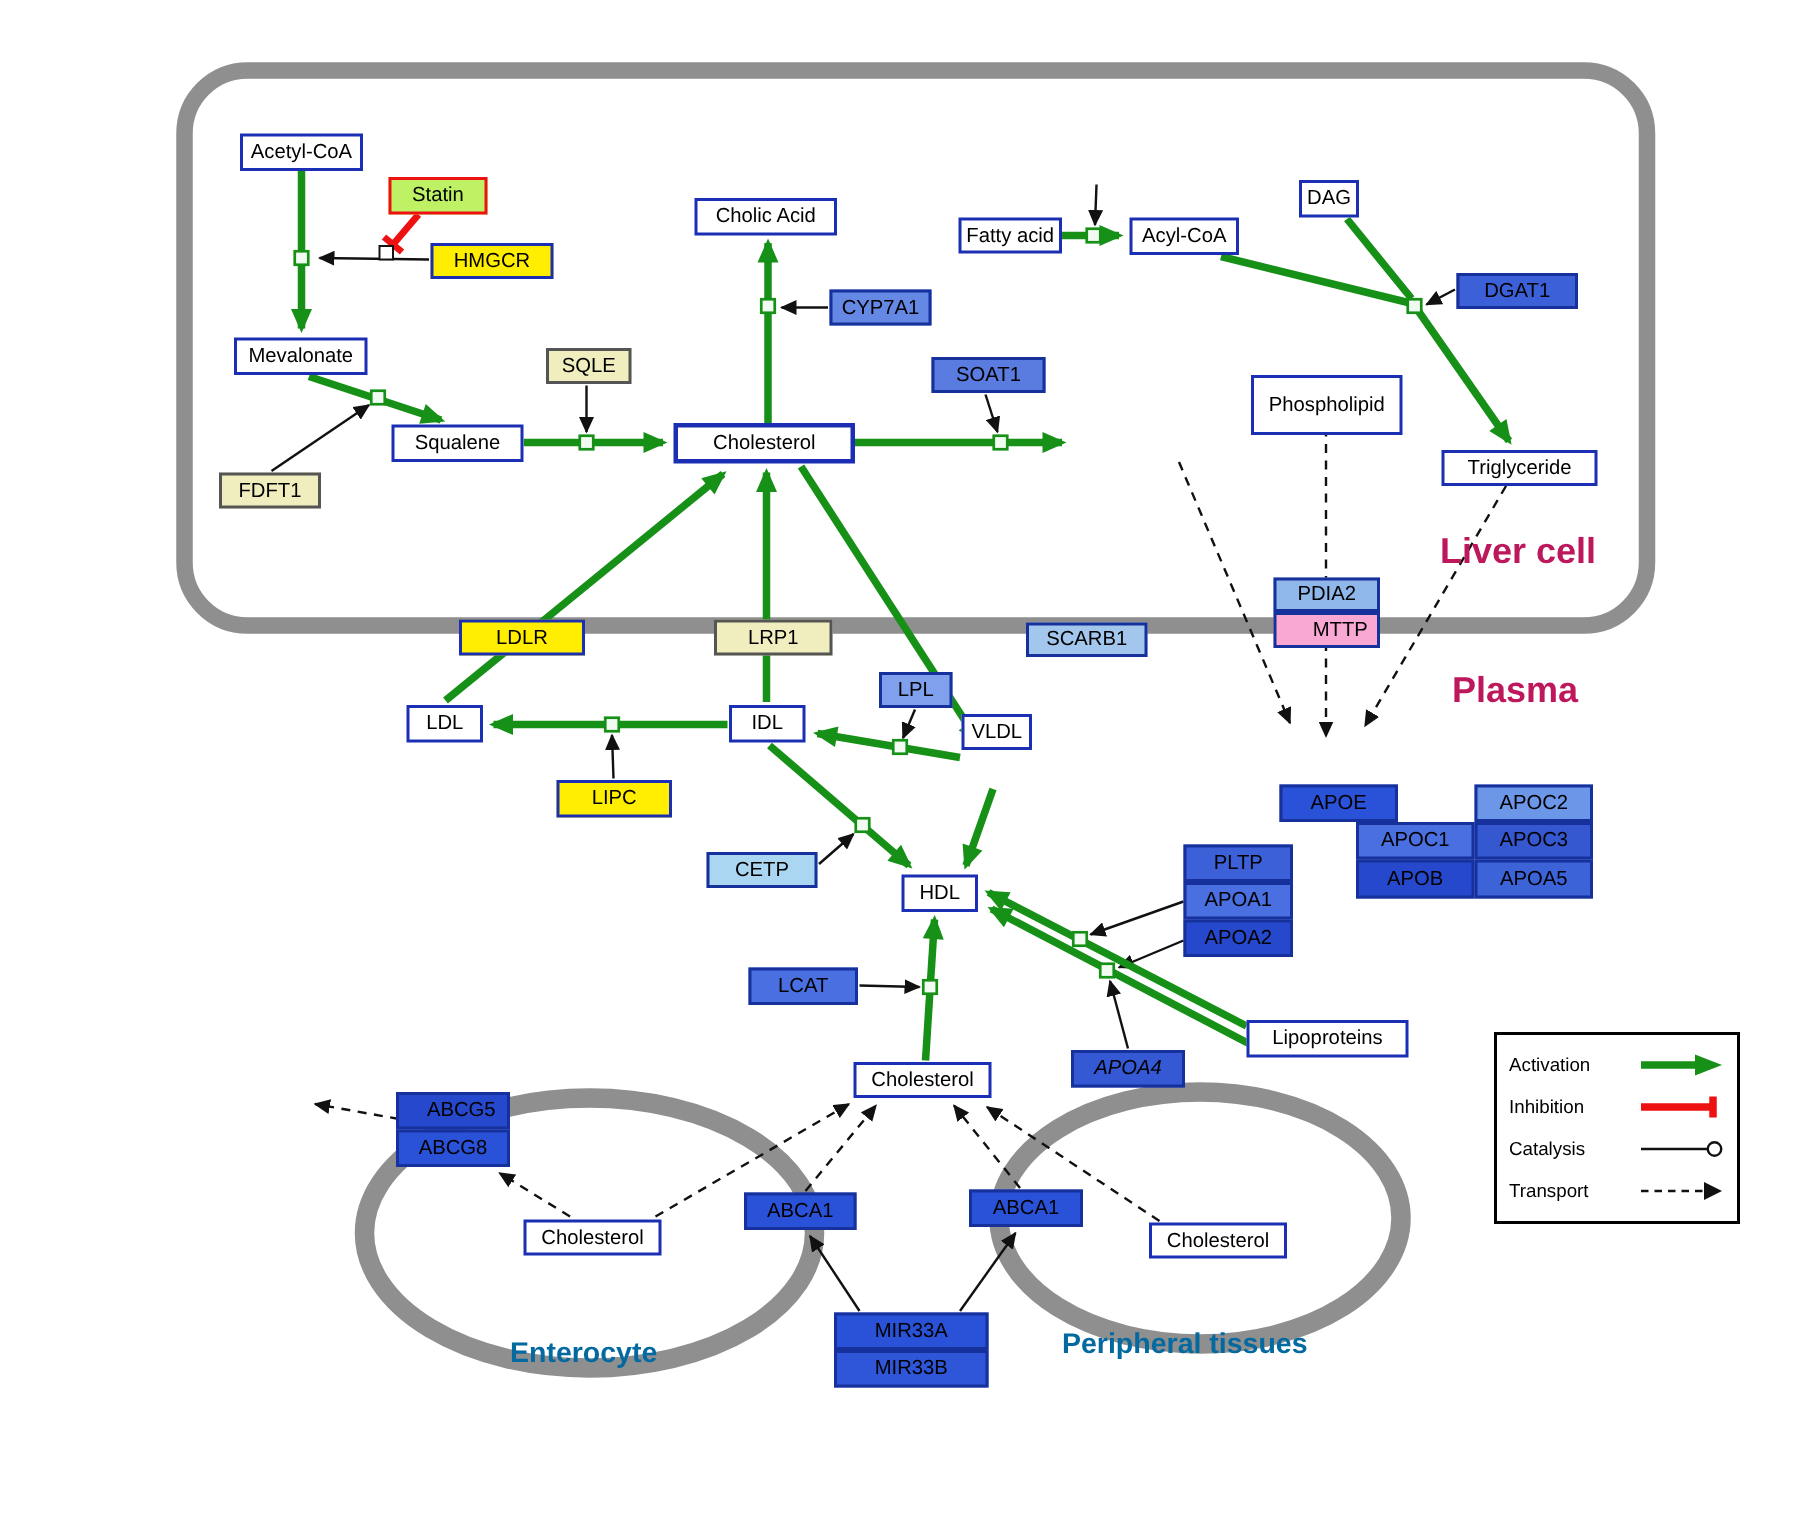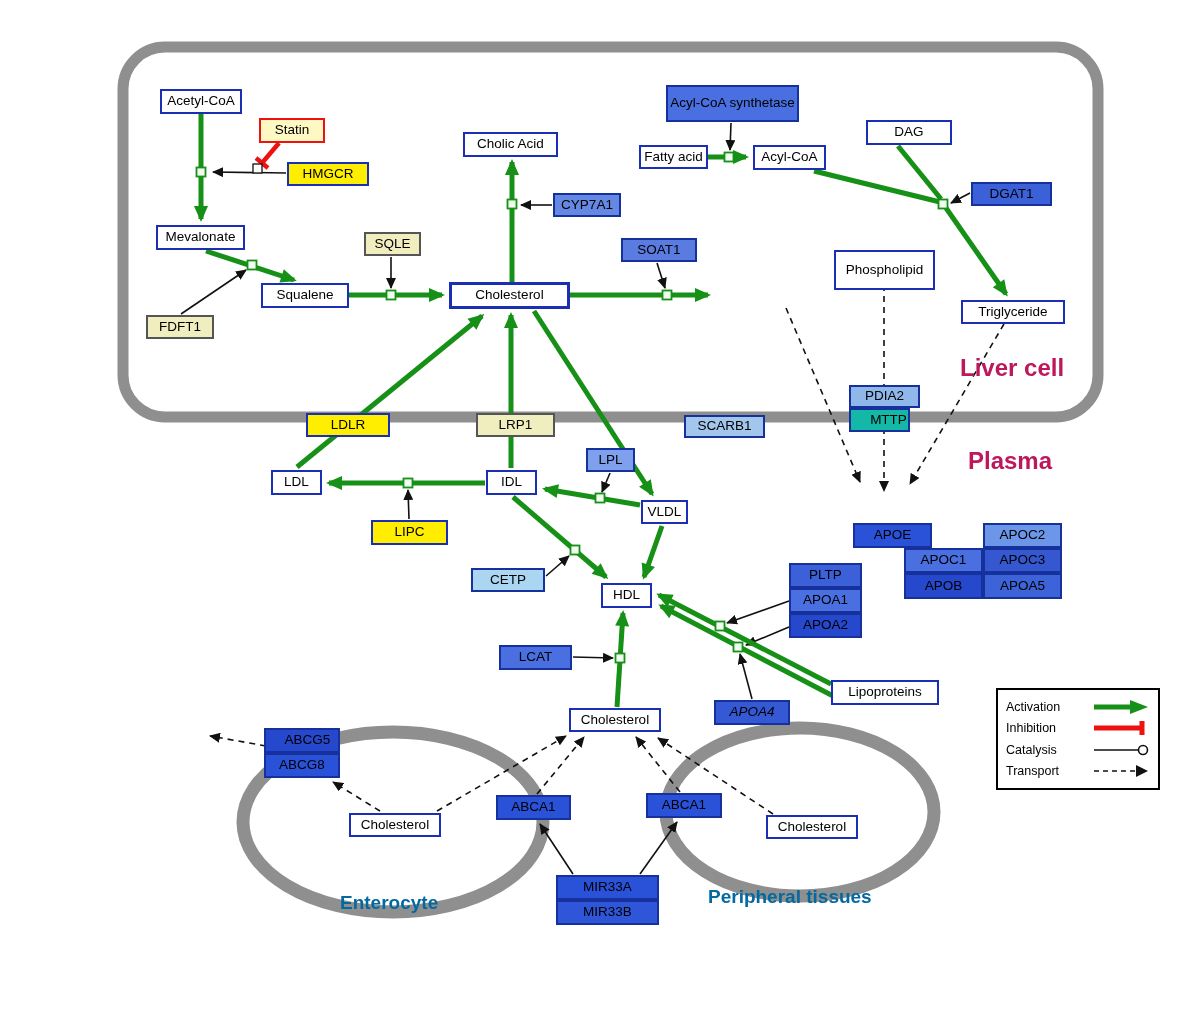--- a/index.html
+++ b/index.html
@@ -10,21 +10,21 @@
     position:absolute;box-sizing:border-box;
     border:2px solid #1b2fb4;border-style:solid;
     background:#fff;color:#000;
     display:flex;align-items:center;justify-content:center;text-align:center;
     font-size:13.5px;line-height:1.05;padding:0 2px;
   }
   .biglabel{position:absolute;font-weight:bold;color:#be185d;}
   .biglabel.lg{font-size:24px;}
   .biglabel.md{font-size:19px;color:#0369a1;margin-top:36px;}
   .legend{
-    position:absolute;left:996px;top:688px;width:164px;height:102px;
+    position:absolute;left:996px;top:688px;width:164px;height:128px;
     background:#fff;border:2px solid #000;box-sizing:border-box;
     padding:6px 8px;display:flex;flex-direction:column;justify-content:space-around;
   }
   .lrow{display:flex;align-items:center;justify-content:space-between;height:21px;}
   .lrow span{font-size:12.5px;color:#000;}
 </style>
 </head>
 <body>
 
 <div id="stage">
@@ -114,47 +114,46 @@
       <rect x="570.5" y="545.5" width="9" height="9"></rect>
       <rect x="715.5" y="621.5" width="9" height="9"></rect>
       <rect x="733.5" y="642.5" width="9" height="9"></rect>
       <rect x="615.5" y="653.5" width="9" height="9"></rect>
     </g>
     <rect x="253" y="164" width="9" height="9" fill="#ffffff" stroke="#111111" stroke-width="1.3"></rect>
   </svg>
 
   <div id="node-layer">
       <div class="node" style="left: 160px; top: 89px; width: 82px; height: 25px; background: rgb(255, 255, 255); border-color: rgb(27, 47, 180); border-width: 2px;">Acetyl-CoA</div>
-      <div class="node" style="left: 259px; top: 118px; width: 66px; height: 25px; background: #fef9c3; border-color: rgb(238, 17, 17); border-width: 2px;">Statin</div>
+      <div class="node" style="left: 259px; top: 118px; width: 66px; height: 25px; background: #bef264; border-color: rgb(238, 17, 17); border-width: 2px;">Statin</div>
       <div class="node" style="left: 287px; top: 162px; width: 82px; height: 24px; background: rgb(255, 238, 0); border-color: rgb(27, 47, 180); border-width: 2px;">HMGCR</div>
       <div class="node" style="left: 156px; top: 225px; width: 89px; height: 25px; background: rgb(255, 255, 255); border-color: rgb(27, 47, 180); border-width: 2px;">Mevalonate</div>
       <div class="node" style="left: 146px; top: 315px; width: 68px; height: 24px; background: rgb(240, 238, 190); border-color: rgb(85, 85, 85); border-width: 2px;">FDFT1</div>
       <div class="node" style="left: 261px; top: 283px; width: 88px; height: 25px; background: rgb(255, 255, 255); border-color: rgb(27, 47, 180); border-width: 2px;">Squalene</div>
       <div class="node" style="left: 364px; top: 232px; width: 57px; height: 24px; background: rgb(240, 238, 190); border-color: rgb(85, 85, 85); border-width: 2px;">SQLE</div>
       <div class="node" style="left: 449px; top: 282px; width: 121px; height: 27px; background: rgb(255, 255, 255); border-color: rgb(27, 47, 180); border-width: 3px;">Cholesterol</div>
       <div class="node" style="left: 463px; top: 132px; width: 95px; height: 25px; background: rgb(255, 255, 255); border-color: rgb(27, 47, 180); border-width: 2px;">Cholic Acid</div>
       <div class="node" style="left: 553px; top: 193px; width: 68px; height: 24px; background: rgb(100, 136, 228); border-color: rgb(22, 48, 156); border-width: 2px;">CYP7A1</div>
       <div class="node" style="left: 621px; top: 238px; width: 76px; height: 24px; background: rgb(90, 124, 224); border-color: rgb(22, 48, 156); border-width: 2px;">SOAT1</div>
-      <div class="node" style="left: 666px; top: 85px; width: 133px; height: 37px; background: rgb(74, 111, 224); border-color: rgb(22, 48, 156); border-width: 2px;">Acyl-CoA synthetase</div>
       <div class="node" style="left: 639px; top: 145px; width: 69px; height: 24px; background: rgb(255, 255, 255); border-color: rgb(27, 47, 180); border-width: 2px;">Fatty acid</div>
       <div class="node" style="left: 753px; top: 145px; width: 73px; height: 25px; background: rgb(255, 255, 255); border-color: rgb(27, 47, 180); border-width: 2px;">Acyl-CoA</div>
-      <div class="node" style="left: 866px; top: 120px; width: 86px; height: 25px; background: rgb(255, 255, 255); border-color: rgb(27, 47, 180); border-width: 2px;">DAG</div>
+      <div class="node" style="left: 866px; top: 120px; width: 40px; height: 25px; background: rgb(255, 255, 255); border-color: rgb(27, 47, 180); border-width: 2px;">DAG</div>
       <div class="node" style="left: 971px; top: 182px; width: 81px; height: 24px; background: rgb(60, 96, 216); border-color: rgb(22, 48, 156); border-width: 2px;">DGAT1</div>
       <div class="node" style="left: 834px; top: 250px; width: 101px; height: 40px; background: rgb(255, 255, 255); border-color: rgb(27, 47, 180); border-width: 2px;">Phospholipid</div>
       <div class="node" style="left: 961px; top: 300px; width: 104px; height: 24px; background: rgb(255, 255, 255); border-color: rgb(27, 47, 180); border-width: 2px;">Triglyceride</div>
       <div class="node" style="left: 306px; top: 413px; width: 84px; height: 24px; background: rgb(255, 238, 0); border-color: rgb(27, 47, 180); border-width: 2px;">LDLR</div>
       <div class="node" style="left: 476px; top: 413px; width: 79px; height: 24px; background: rgb(240, 238, 190); border-color: rgb(85, 85, 85); border-width: 2px;">LRP1</div>
       <div class="node" style="left: 684px; top: 415px; width: 81px; height: 23px; background: rgb(162, 198, 236); border-color: rgb(22, 48, 156); border-width: 2px;">SCARB1</div>
       <div class="node" style="left: 849px; top: 385px; width: 71px; height: 23px; background: rgb(143, 183, 234); border-color: rgb(22, 48, 156); border-width: 2px;">PDIA2</div>
-      <div class="node" style="left: 849px; top: 408px; width: 61px; height: 24px; background: #14b8a6; border-color: rgb(22, 48, 156); border-width: 2px; padding-left: 20px;">MTTP</div>
+      <div class="node" style="left: 849px; top: 408px; width: 71px; height: 24px; background: #f9a8d4; border-color: rgb(22, 48, 156); border-width: 2px; padding-left: 20px;">MTTP</div>
       <div class="node" style="left: 271px; top: 470px; width: 51px; height: 25px; background: rgb(255, 255, 255); border-color: rgb(27, 47, 180); border-width: 2px;">LDL</div>
       <div class="node" style="left: 486px; top: 470px; width: 51px; height: 25px; background: rgb(255, 255, 255); border-color: rgb(27, 47, 180); border-width: 2px;">IDL</div>
       <div class="node" style="left: 371px; top: 520px; width: 77px; height: 25px; background: rgb(255, 238, 0); border-color: rgb(27, 47, 180); border-width: 2px;">LIPC</div>
       <div class="node" style="left: 586px; top: 448px; width: 49px; height: 24px; background: rgb(127, 160, 236); border-color: rgb(22, 48, 156); border-width: 2px;">LPL</div>
-      <div class="node" style="left: 641px; top: 500px; width: 47px; height: 24px; background: rgb(255, 255, 255); border-color: rgb(27, 47, 180); border-width: 2px;">VLDL</div>
+      <div class="node" style="left: 641px; top: 476px; width: 47px; height: 24px; background: rgb(255, 255, 255); border-color: rgb(27, 47, 180); border-width: 2px;">VLDL</div>
       <div class="node" style="left: 471px; top: 568px; width: 74px; height: 24px; background: rgb(170, 214, 242); border-color: rgb(22, 48, 156); border-width: 2px;">CETP</div>
       <div class="node" style="left: 601px; top: 583px; width: 51px; height: 25px; background: rgb(255, 255, 255); border-color: rgb(27, 47, 180); border-width: 2px;">HDL</div>
       <div class="node" style="left: 499px; top: 645px; width: 73px; height: 25px; background: rgb(74, 111, 224); border-color: rgb(22, 48, 156); border-width: 2px;">LCAT</div>
       <div class="node" style="left: 789px; top: 563px; width: 73px; height: 25px; background: rgb(60, 96, 216); border-color: rgb(22, 48, 156); border-width: 2px;">PLTP</div>
       <div class="node" style="left: 789px; top: 588px; width: 73px; height: 25px; background: rgb(74, 111, 224); border-color: rgb(22, 48, 156); border-width: 2px;">APOA1</div>
       <div class="node" style="left: 789px; top: 613px; width: 73px; height: 25px; background: rgb(38, 72, 204); border-color: rgb(22, 48, 156); border-width: 2px;">APOA2</div>
       <div class="node" style="left: 714px; top: 700px; width: 76px; height: 25px; background: rgb(53, 88, 212); border-color: rgb(22, 48, 156); border-width: 2px; font-style: italic;">APOA4</div>
       <div class="node" style="left: 831px; top: 680px; width: 108px; height: 25px; background: rgb(255, 255, 255); border-color: rgb(27, 47, 180); border-width: 2px;">Lipoproteins</div>
       <div class="node" style="left: 853px; top: 523px; width: 79px; height: 25px; background: rgb(42, 82, 216); border-color: rgb(22, 48, 156); border-width: 2px;">APOE</div>
       <div class="node" style="left: 983px; top: 523px; width: 79px; height: 25px; background: rgb(108, 150, 232); border-color: rgb(22, 48, 156); border-width: 2px;">APOC2</div>

